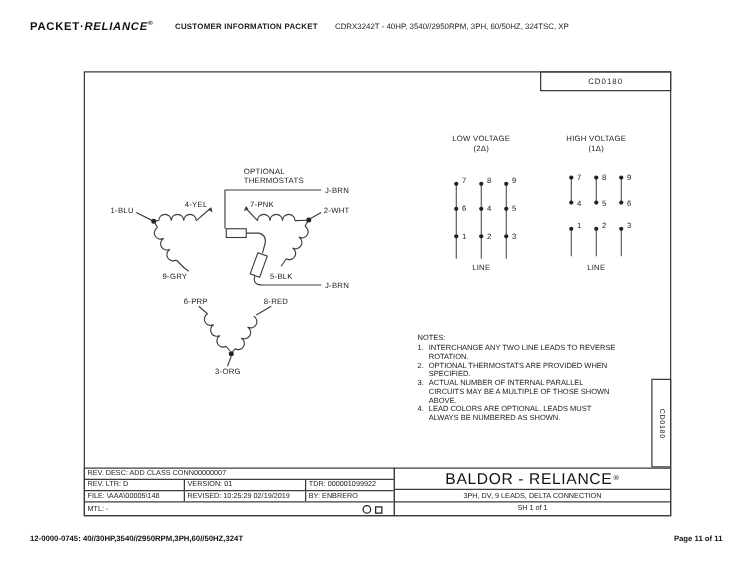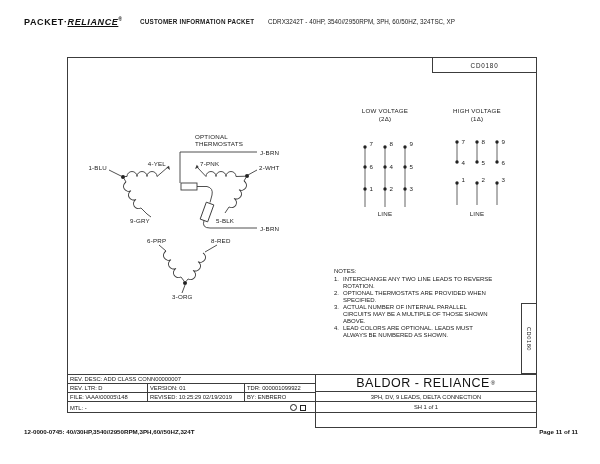--- a/index.html
+++ b/index.html
@@ -3,21 +3,21 @@
 <meta charset="utf-8">
 <style>
   * { margin:0; padding:0; box-sizing:border-box; }
   html,body { width:600px; height:464px; background:#ffffff; overflow:hidden;
               font-family:"Liberation Sans", sans-serif; color:#1a1a1a; }
   .page { position:relative; width:600px; height:464px; background:#fff; }
 
   
   .hdr { position:absolute; left:0; top:0; width:600px; height:34px; }
   .logo { position:absolute; left:24px; top:16px; font-size:9px; font-weight:bold; letter-spacing:0.6px; color:#111; white-space:nowrap; }
-  .logo .rel { font-style:italic;text-decoration:underline; }
+  .logo .rel { font-style:italic; }
   .logo sup { font-size:5px; font-style:italic; }
   .packet { position:absolute; left:140px; top:18px; font-size:6.3px; font-weight:bold; letter-spacing:0.2px; white-space:nowrap; }
   .spec { position:absolute; left:268px; top:18px; font-size:6.3px; color:#222; white-space:nowrap; }
 
   
   .sheet-border { position:absolute; left:67px; top:57px; width:470px; height:356px; border:1px solid #3c3c3c; }
   .code-top { position:absolute; left:432px; top:57px; width:105px; height:16px; border:1px solid #3c3c3c;
               display:flex; align-items:center; justify-content:center; font-size:6.3px; letter-spacing:0.8px; }
   .code-side { position:absolute; left:521px; top:303px; width:16px; height:71px; border:1px solid #3c3c3c;
                display:flex; align-items:center; justify-content:center; }
@@ -45,21 +45,21 @@
   .tb-row { position:relative; height:9px; border-bottom:1px solid #3c3c3c; display:flex; align-items:center; }
   .tb-row.last { height:11px; border-bottom:none; }
   .tb-cell { padding-left:2px; white-space:nowrap; overflow:hidden; height:100%; display:flex; align-items:center; }
   .c1 { width:80px; border-right:1px solid #3c3c3c; }
   .c2 { width:97px; border-right:1px solid #3c3c3c; }
   .c3 { flex:1; }
   .full { flex:1; }
   .icon-circle { position:absolute; right:18px; top:2px; width:7px; height:7px; border:1.8px solid #222; border-radius:50%; }
   .icon-square { position:absolute; right:9px; top:2.5px; width:6px; height:6px; border:1px solid #222; }
 
-  .tb-right { position:absolute; left:315px; top:374px; width:222px; height:54px; border:1px solid #3c3c3c; }
+  .tb-right { position:absolute; left:315px; top:374px; width:222px; height:39px; border:1px solid #3c3c3c; }
   .company { height:17px; border-bottom:1px solid #3c3c3c; display:flex; align-items:center; justify-content:center;
              font-size:12.5px; letter-spacing:0.5px; color:#111; }
   .company sup { font-size:6px; margin-left:1px; }
   .tb-desc { height:10px; border-bottom:1px solid #3c3c3c; display:flex; align-items:center; justify-content:center; font-size:5.8px; }
   .tb-sheet { height:10px; display:flex; align-items:center; justify-content:center; font-size:5.8px; }
 
   
   .ftr-left { position:absolute; left:24px; top:428px; font-size:6.2px; font-weight:bold; color:#111; white-space:nowrap; }
   .ftr-right { position:absolute; right:22px; top:428px; font-size:6.2px; font-weight:bold; color:#111; white-space:nowrap; }
 </style>

